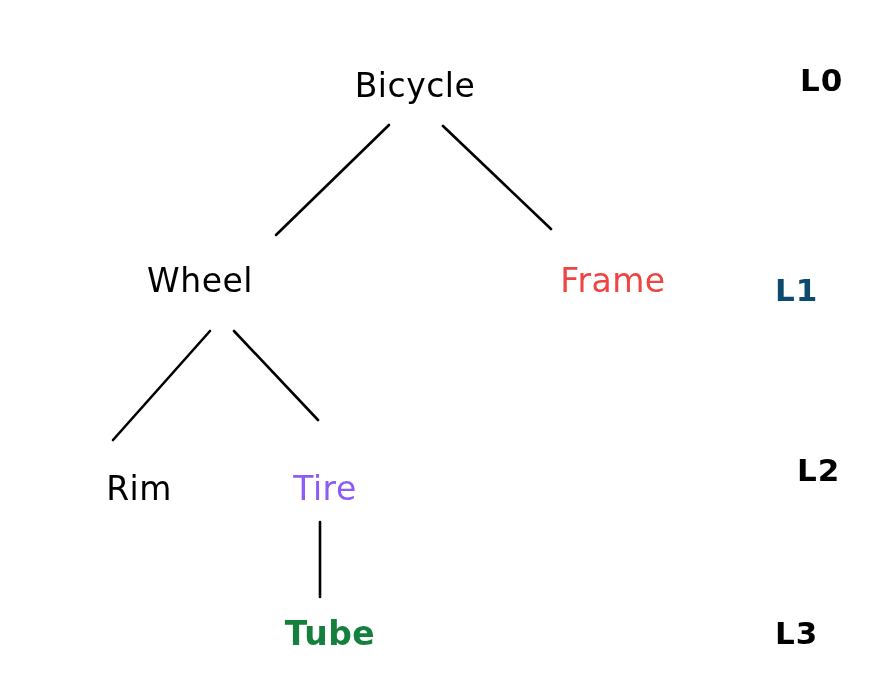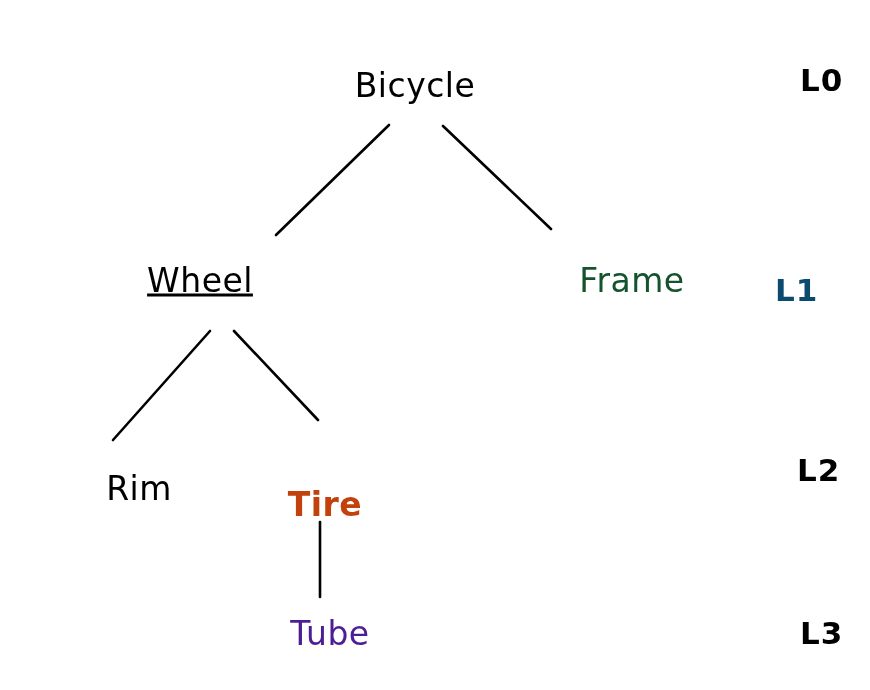--- a/index.html
+++ b/index.html
@@ -57,26 +57,26 @@
         <line x1="389" y1="125" x2="276" y2="235"></line>
         <line x1="443" y1="126" x2="551" y2="229"></line>
         <line x1="210" y1="331" x2="113" y2="440"></line>
         <line x1="234" y1="331" x2="318" y2="420"></line>
         <line x1="320" y1="522" x2="320" y2="597"></line>
       </g>
   </svg>
 
   <div id="nodes">
       <div class="node-label" style="left: 415px; top: 85px; color: rgb(0, 0, 0);">Bicycle</div>
-      <div class="node-label" style="left: 200px; top: 280px; color: rgb(0, 0, 0); text-decoration: underline;">Wheel</div>
-      <div class="node-label" style="left: 632px; top: 280px; color: #14532d;">Frame</div>
+      <div class="node-label" style="left: 200px; top: 280px; color: rgb(0, 0, 0);">Wheel</div>
+      <div class="node-label" style="left: 613px; top: 280px; color: #ef4444;">Frame</div>
       <div class="node-label" style="left: 139px; top: 488px; color: rgb(0, 0, 0);">Rim</div>
-      <div class="node-label" style="left: 325px; top: 504px; color: #c2410c; font-weight: bold;">Tire</div>
-      <div class="node-label" style="left: 330px; top: 633px; color: #4c1d95;">Tube</div>
+      <div class="node-label" style="left: 325px; top: 488px; color: #8b5cf6;">Tire</div>
+      <div class="node-label" style="left: 330px; top: 633px; color: #15803d; font-weight: bold;">Tube</div>
     </div>
   <div id="level-labels">
       <div class="level-label" style="left: 800px; top: 80px; color: rgb(0, 0, 0);">L0</div>
       <div class="level-label" style="left: 775px; top: 290px; color: #0c4a6e;">L1</div>
       <div class="level-label" style="left: 775px; top: 470px; color: rgb(0, 0, 0); margin-left: 22px;">L2</div>
-      <div class="level-label" style="left: 800px; top: 633px; color: rgb(0, 0, 0);">L3</div>
+      <div class="level-label" style="left: 775px; top: 633px; color: rgb(0, 0, 0);">L3</div>
     </div>
 
 </div>
 
 </body></html>

